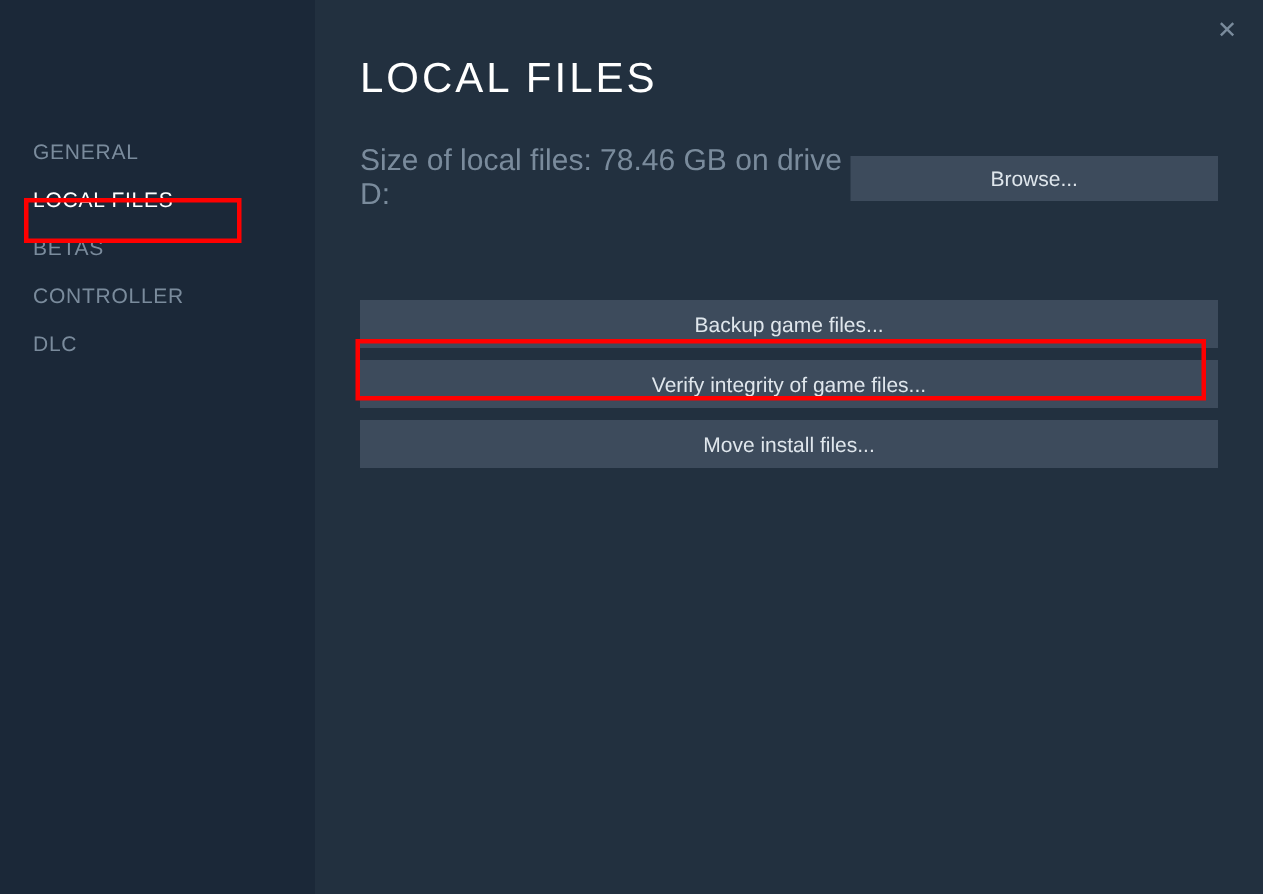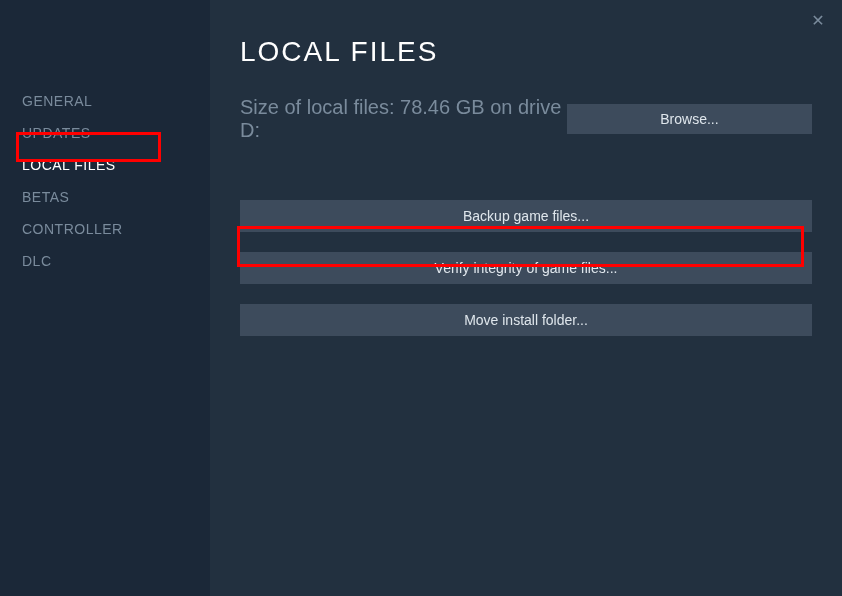--- a/index.html
+++ b/index.html
@@ -70,21 +70,21 @@
       justify-content: center;
       font-family: inherit;
     }
     .browse-btn {
       width: 260px;
       height: 30px;
     }
     .action-btn {
       width: 100%;
       height: 32px;
-      margin-bottom: 20px;
+      margin-bottom: 8px;
     }
     .close-icon {
       position: absolute;
       top: 10px;
       right: 14px;
       color: #7a8b9c;
       font-size: 16px;
       cursor: pointer;
       width: 20px;
       height: 20px;
@@ -111,35 +111,34 @@
     }
     .btn-stack {
       width: 100%;
     }
   </style>
 </head>
 <body>
 
 <div class="sidebar">
   <div class="sidebar-item">GENERAL</div>
-  <div class="sidebar-item">UPDATES</div>
   <div class="sidebar-item active">LOCAL FILES</div>
   <div class="sidebar-item">BETAS</div>
   <div class="sidebar-item">CONTROLLER</div>
   <div class="sidebar-item">DLC</div>
 </div>
 
 <div class="main">
   <div class="close-icon">✕</div>
   <h1 class="page-title">LOCAL FILES</h1>
   <div class="size-row">
     <span class="size-text">Size of local files: 78.46 GB on drive D:</span>
     <button class="btn browse-btn">Browse...</button>
   </div>
   <div class="btn-stack">
     <button class="btn action-btn">Backup game files...</button>
     <button class="btn action-btn">Verify integrity of game files...</button>
-    <button class="btn action-btn">Move install folder...</button>
+    <button class="btn action-btn">Move install files...</button>
   </div>
 </div>
 
 <div class="highlight-box highlight-sidebar"></div>
 <div class="highlight-box highlight-verify"></div>
 
 </body></html>

